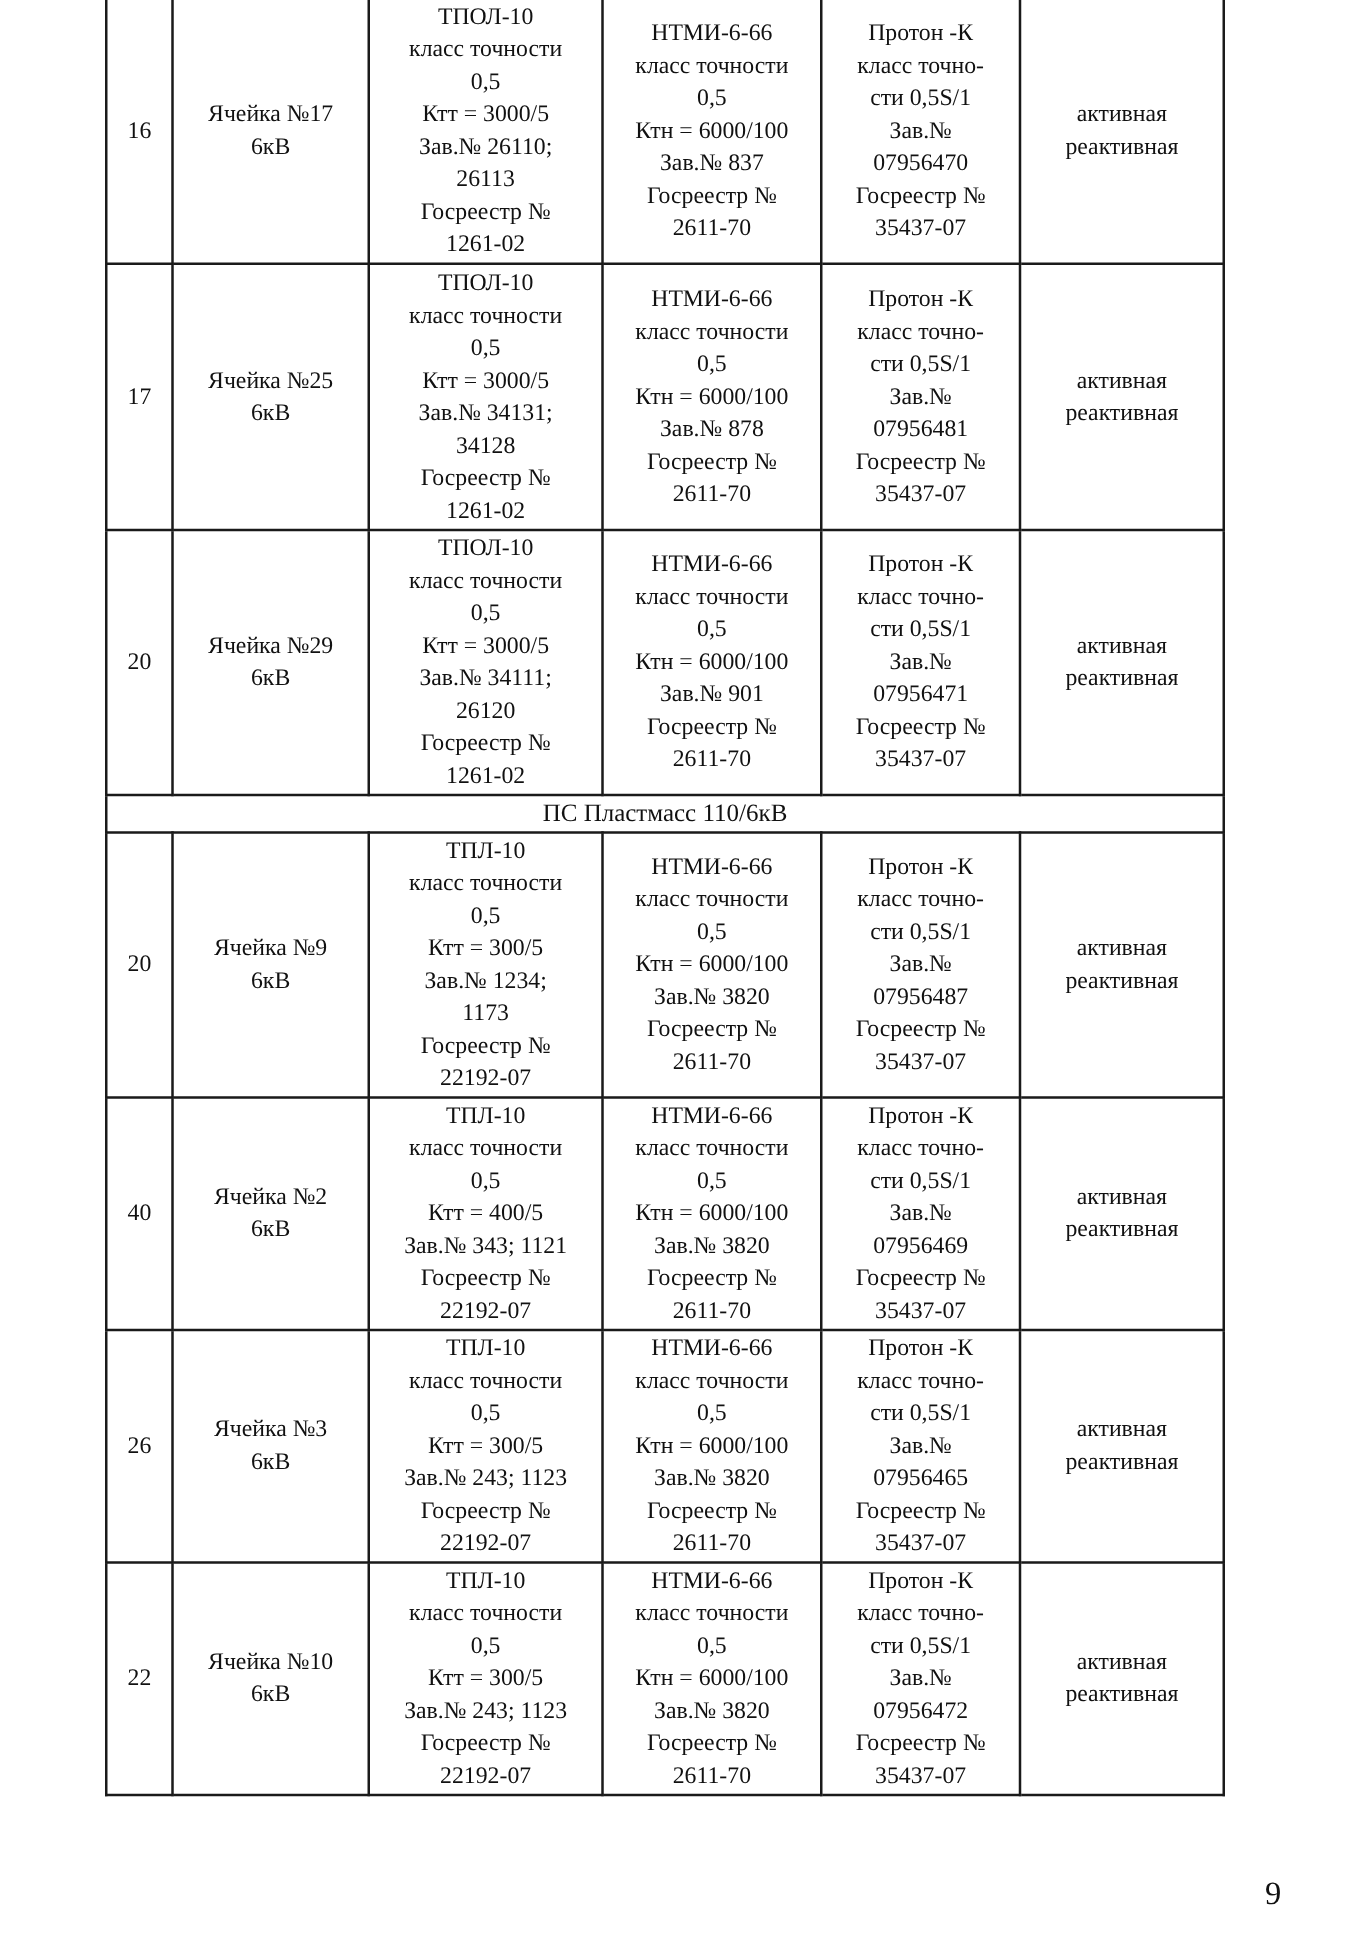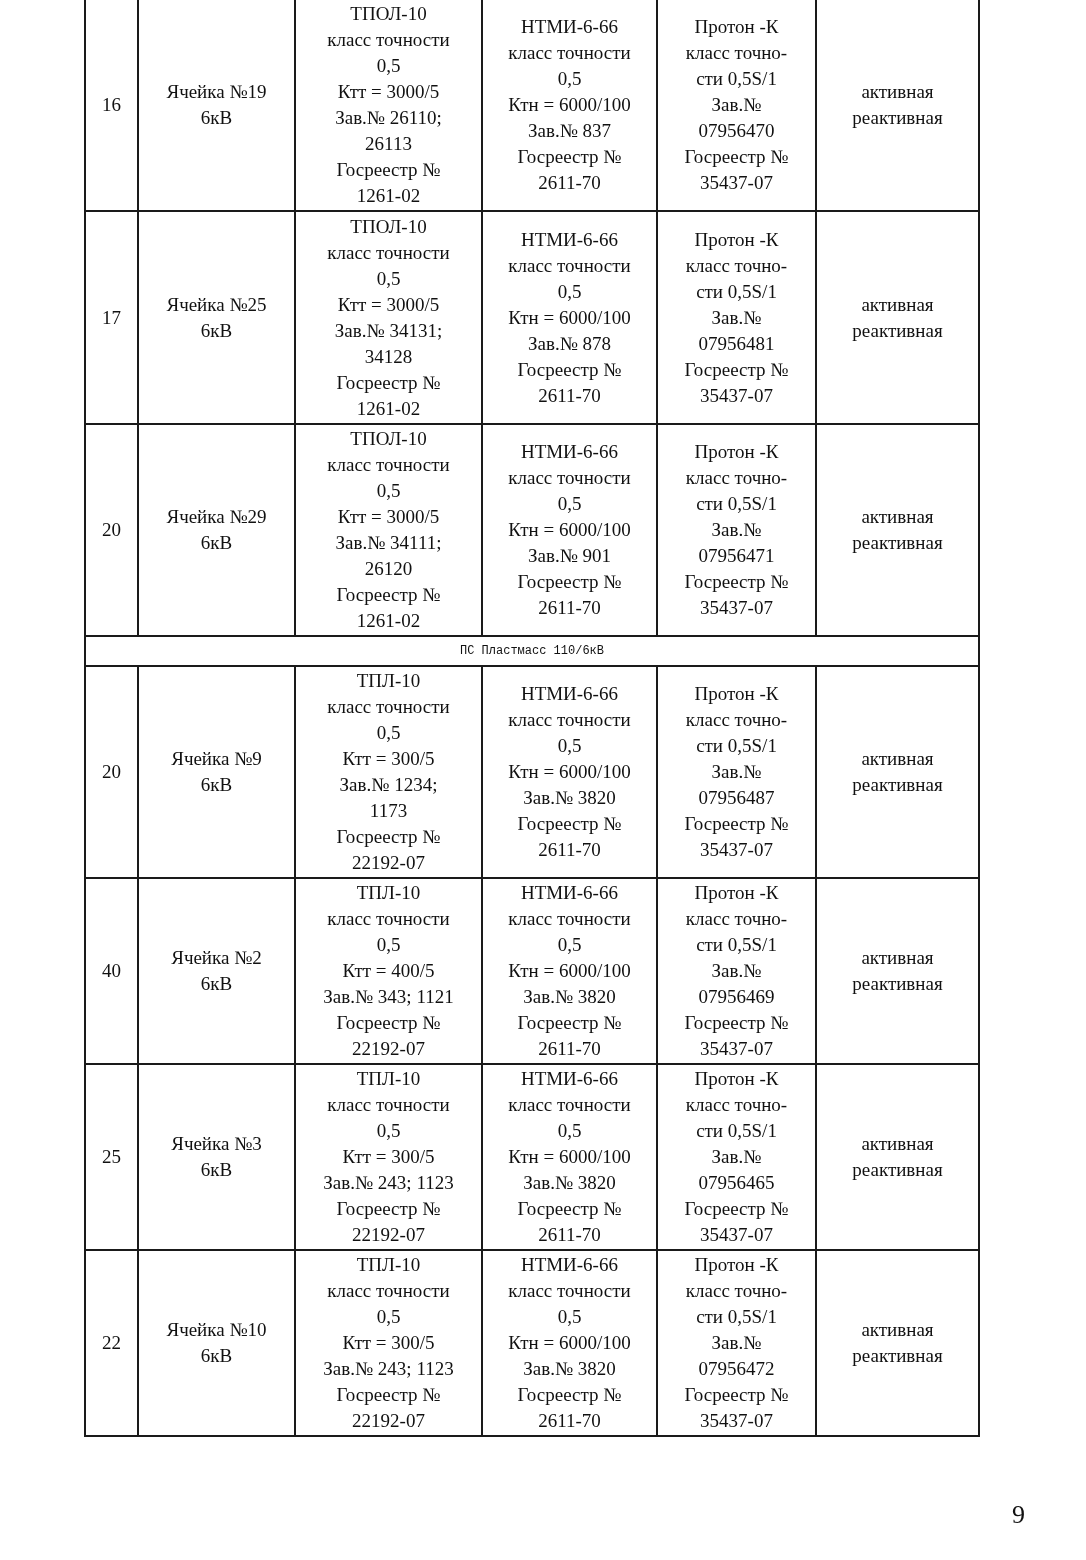--- a/index.html
+++ b/index.html
@@ -43,24 +43,23 @@
   tr.first-row td { border-top: none; }
   tr.h213 { height: 209px; }
   tr.h217 { height: 213px; }
   tr.h215 { height: 211px; }
   tr.h209 { height: 205px; }
   tr.h186 { height: 182px; }
   tr.h190 { height: 186px; }
   tr.h181 { height: 177px; }
   tr.section-row td {
     height: 28px;
-    font-size: 12px;
+    font-size: 20px;
     line-height: 28px;
     padding: 0;
-    font-family: Liberation Mono, monospace;
   }
   .page-number {
     position: absolute;
     left: 1012px;
     top: 1500px;
     font-family: "Liberation Serif", serif;
     font-size: 26px;
     color: #111111;
   }
 </style>
@@ -75,21 +74,21 @@
       <col style="width:157px">
       <col style="width:187px">
       <col style="width:175px">
       <col style="width:159px">
       <col style="width:163px">
     </colgroup>
     <tbody>
 
       <tr class="first-row h213">
         <td>16</td>
-        <td>Ячейка №19
+        <td>Ячейка №17
 6кВ</td>
         <td>ТПОЛ-10
 класс точности
 0,5
 Ктт = 3000/5
 Зав.№ 26110;
 26113
 Госреестр №
 1261-02</td>
         <td>НТМИ-6-66
@@ -227,21 +226,21 @@
 сти 0,5S/1
 Зав.№
 07956469
 Госреестр №
 35437-07</td>
         <td>активная
 реактивная</td>
       </tr>
 
       <tr class="h190">
-        <td>25</td>
+        <td>26</td>
         <td>Ячейка №3
 6кВ</td>
         <td>ТПЛ-10
 класс точности
 0,5
 Ктт = 300/5
 Зав.№ 243; 1123
 Госреестр №
 22192-07</td>
         <td>НТМИ-6-66

